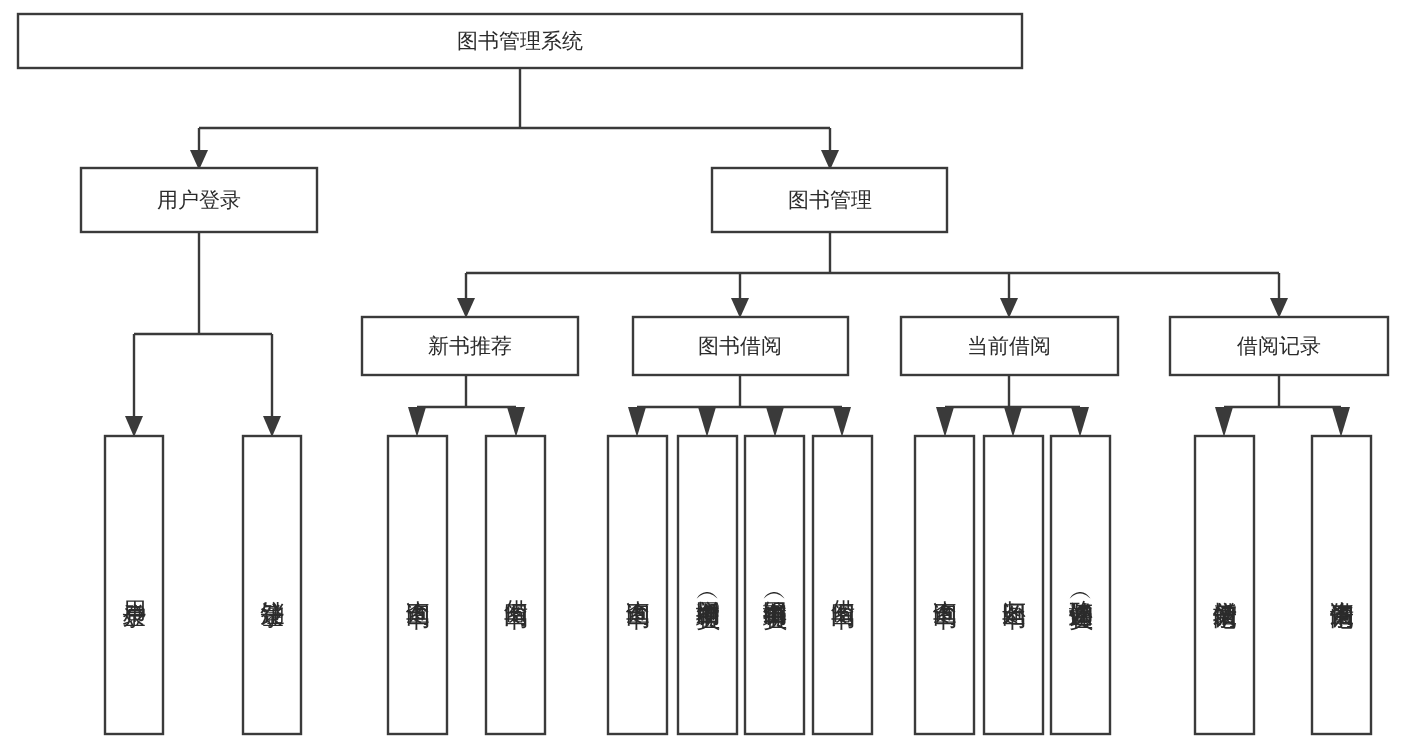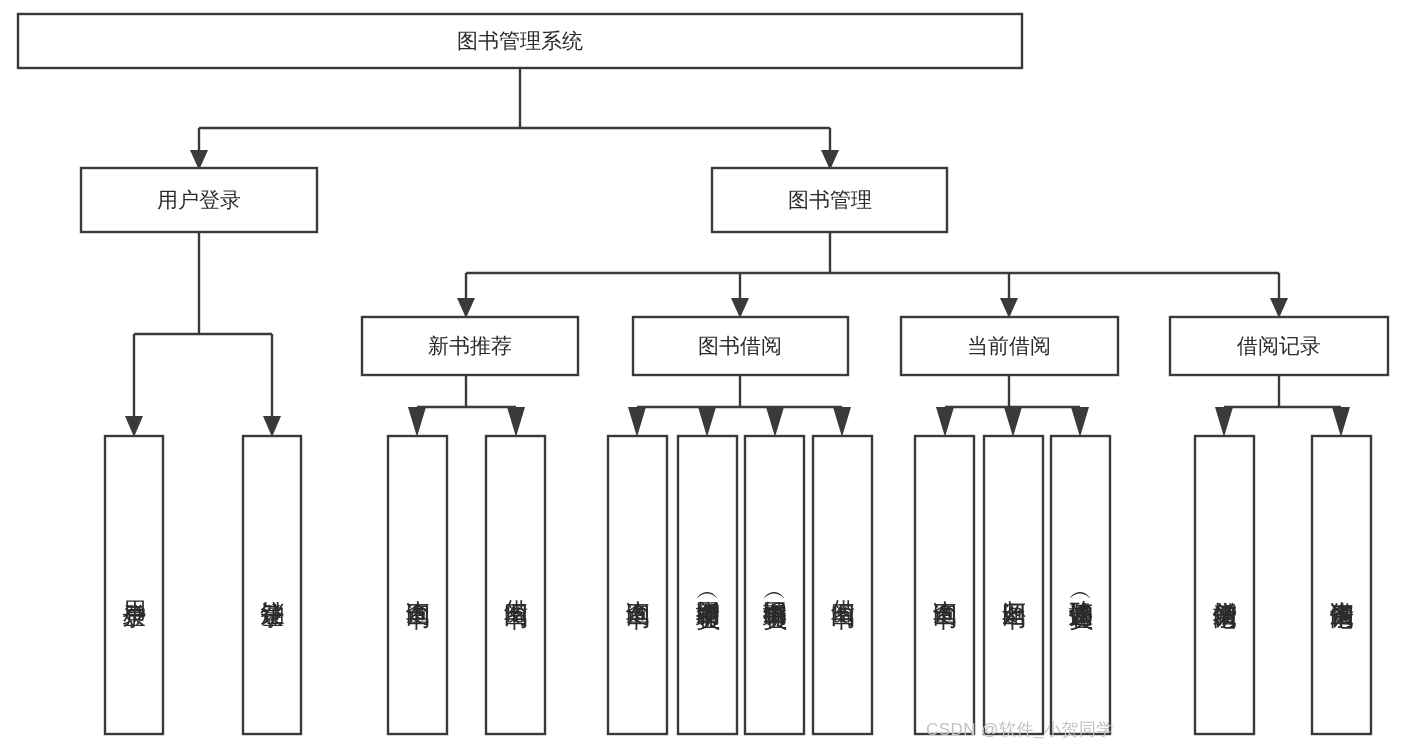--- a/index.html
+++ b/index.html
@@ -251,15 +251,14 @@
     <span style="writing-mode:vertical-rl; text-orientation:upright; font-size:24px; color:#2b2b2b; line-height:1.12; letter-spacing:1px;">确认归还（管理员）</span>
   </div>
 
   <div class="vlabel" style="position:absolute; left:1195px; top:436px; width:59px; height:298px; display:flex; align-items:center; justify-content:center;">
     <span style="writing-mode:vertical-rl; text-orientation:upright; font-size:24px; color:#2b2b2b; line-height:1.12; letter-spacing:1px;">新增借阅记录</span>
   </div>
   <div class="vlabel" style="position:absolute; left:1312px; top:436px; width:59px; height:298px; display:flex; align-items:center; justify-content:center;">
     <span style="writing-mode:vertical-rl; text-orientation:upright; font-size:24px; color:#2b2b2b; line-height:1.12; letter-spacing:1px;">查询借阅记录</span>
   </div>
 
-  <div class="watermark">CSDN @软件_小贺同学</div>
 
 </div>
 
 </body></html>

